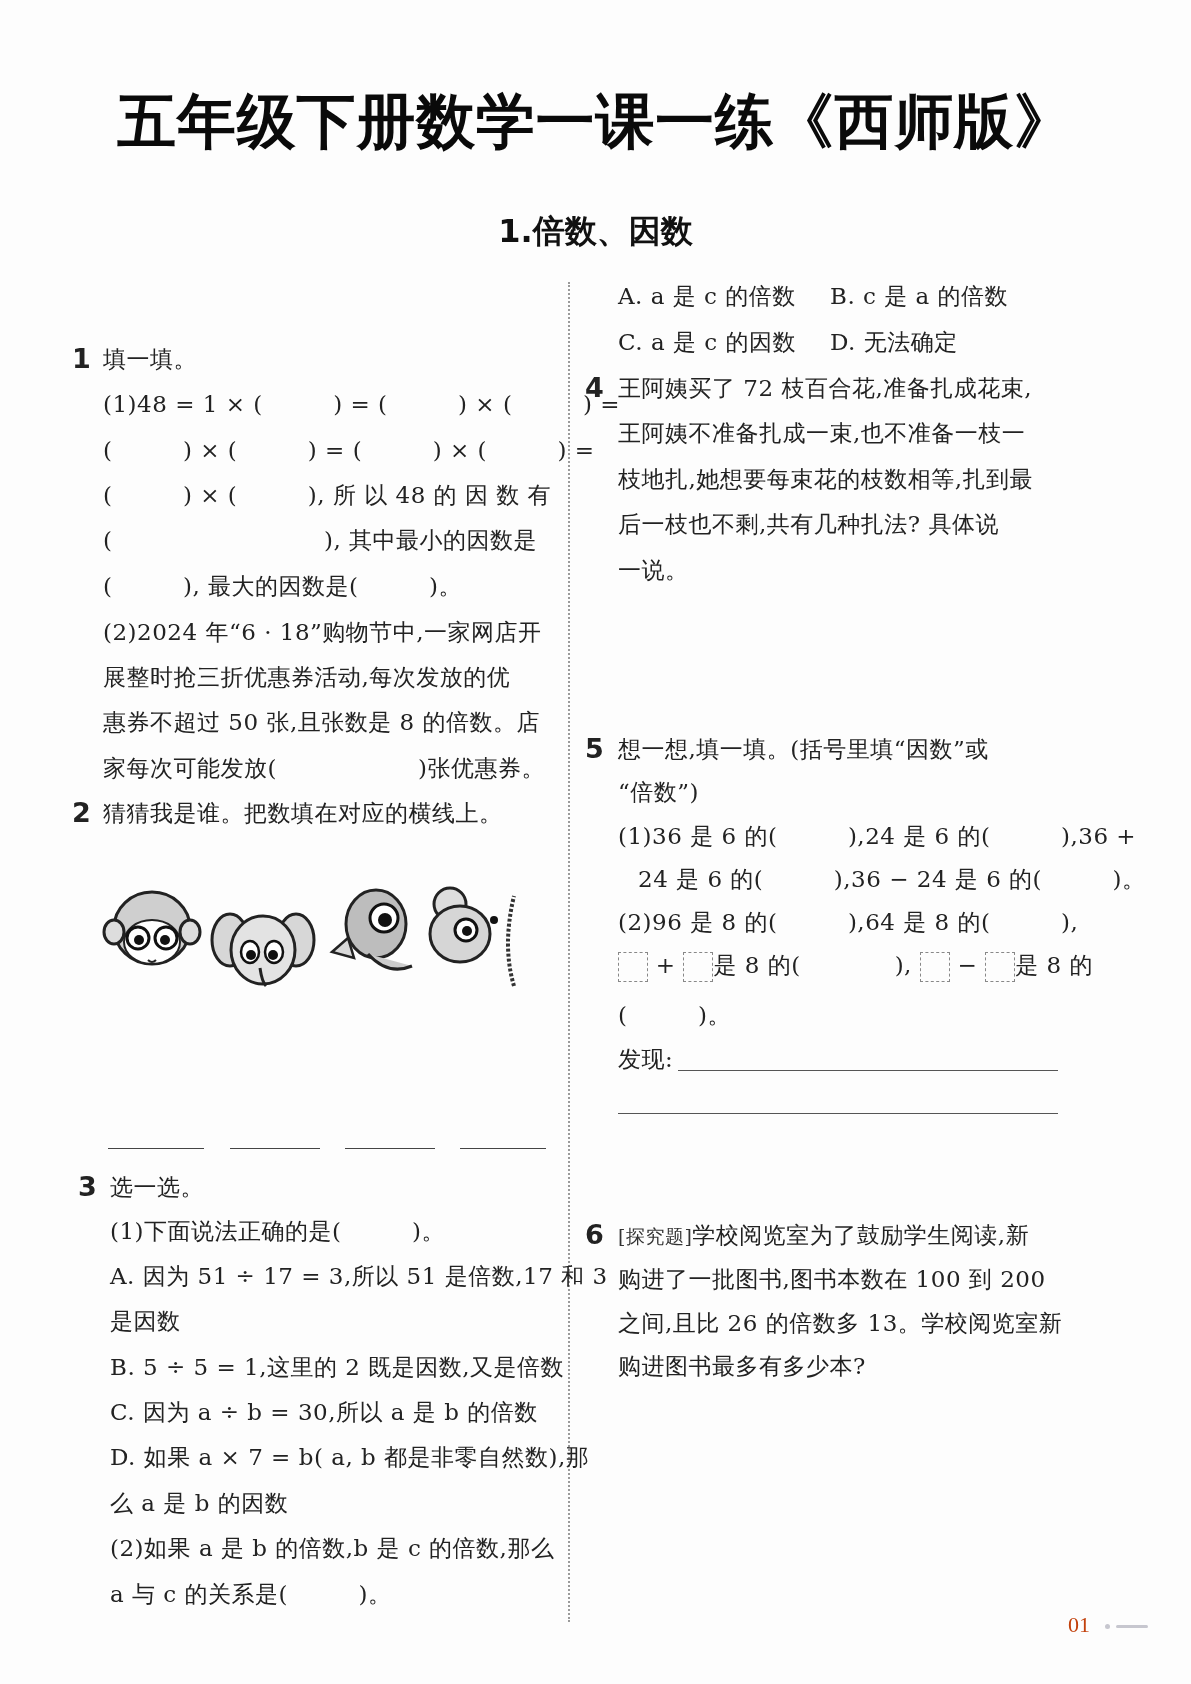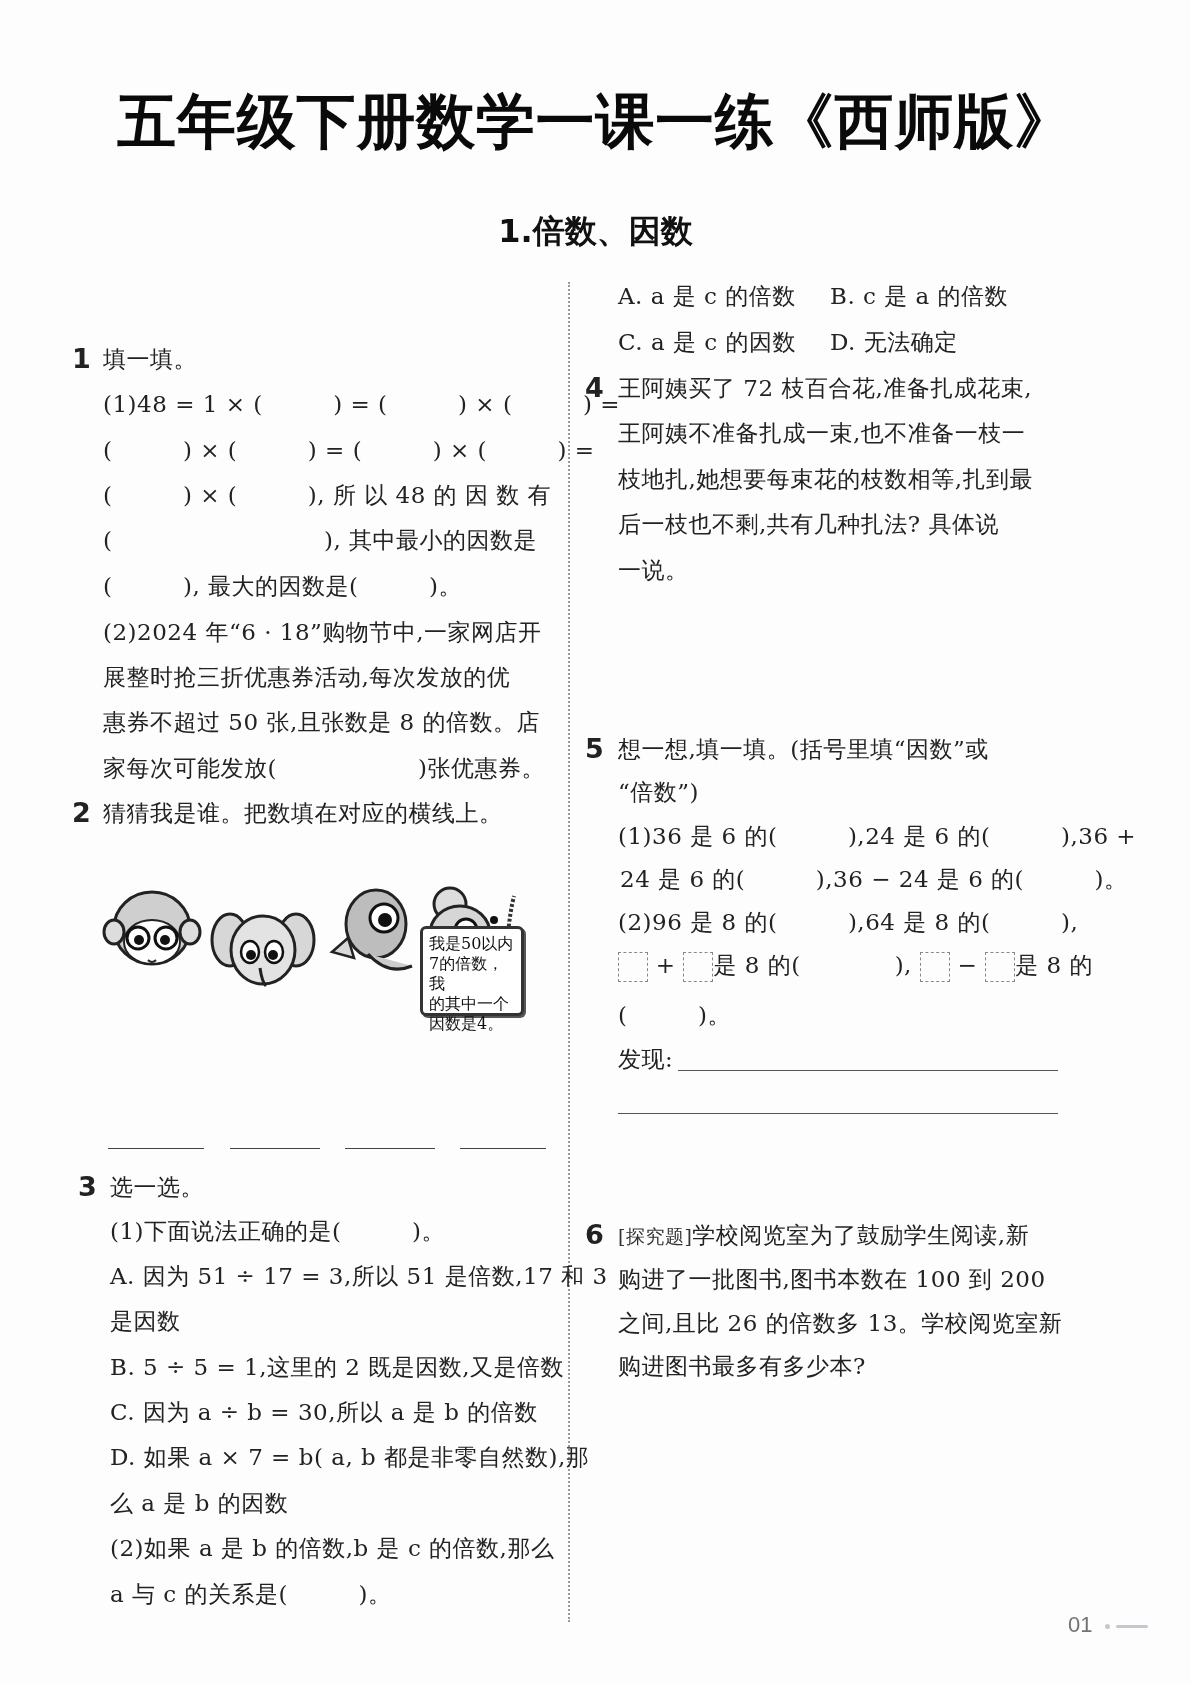--- a/index.html
+++ b/index.html
@@ -37,21 +37,21 @@
     font-size:17px; line-height:21px; padding:5px 6px; box-sizing:border-box;
     color:#111; white-space:pre-line; box-shadow:2px 2px 0 #555;
   }
   .answer-line { border-bottom:1.5px solid #444; height:0; }
   .dash-box {
     display:inline-block; width:30px; height:30px; border:1.5px dashed #888;
     vertical-align:middle; box-sizing:border-box;
   }
   .write-line { border-bottom:1.5px solid #555; height:0; }
   .pageno {
-    font-family:Liberation Sans, sans-serif; font-size:22px; color:#737373;
+    font-family:Liberation Serif, serif; font-size:22px; color:#c2410c;
   }
   .footer-deco { background:#c7c7cf; height:3px; border-radius:2px; }
 </style>
 </head>
 <body>
 
 <div class="abs title">五年级下册数学一课一练《西师版》</div>
 <div class="abs subtitle">1.倍数、因数</div>
 
 <div class="abs divider"></div>
@@ -107,24 +107,20 @@
 
   <svg class="abs" style="left:318px;top:2px;" width="110" height="110">
     <circle cx="32" cy="22" r="16" fill="#ddd" stroke="#222" stroke-width="3"></circle>
     <ellipse cx="42" cy="52" rx="30" ry="28" fill="#d6d6d6" stroke="#222" stroke-width="3"></ellipse>
     <circle cx="48" cy="48" r="11" fill="#fff" stroke="#111" stroke-width="3"></circle>
     <circle cx="49" cy="49" r="5" fill="#111"></circle>
     <circle cx="76" cy="38" r="4" fill="#111"></circle>
     <path d="M96 104 q-12 -40 0 -90" stroke="#333" stroke-width="4" stroke-dasharray="3 2" fill="none"></path>
   </svg>
 
-  <div class="abs sign" style="left:320px;top:46px;width:104px;height:90px;line-height:20px;font-size:16px;">我是50以内
-7的倍数，我
-的其中一个
-因数是4。</div>
 </div>
 
 <div class="abs answer-line" style="left:108px;top:1148px;width:96px;"></div>
 <div class="abs answer-line" style="left:230px;top:1148px;width:90px;"></div>
 <div class="abs answer-line" style="left:345px;top:1148px;width:90px;"></div>
 <div class="abs answer-line" style="left:460px;top:1148px;width:86px;"></div>
 
 <div class="abs qnum" style="left:78px;top:1171px;">3</div>
 <div class="abs line" style="left:110px;top:1172px;">选一选。</div>
 <div class="abs line" style="left:110px;top:1216px;">(1)下面说法正确的是(　　　)。</div>
@@ -147,21 +143,21 @@
 <div class="abs line" style="left:618px;top:418px;">王阿姨不准备扎成一束,也不准备一枝一</div>
 <div class="abs line" style="left:618px;top:464px;">枝地扎,她想要每束花的枝数相等,扎到最</div>
 <div class="abs line" style="left:618px;top:509px;">后一枝也不剩,共有几种扎法? 具体说</div>
 <div class="abs line" style="left:618px;top:555px;">一说。</div>
 <div class="abs" style="left:618px;top:600px;width:440px;height:130px;"></div>
 
 <div class="abs qnum" style="left:585px;top:733px;">5</div>
 <div class="abs line" style="left:618px;top:734px;">想一想,填一填。(括号里填“因数”或</div>
 <div class="abs line" style="left:618px;top:777px;">“倍数”)</div>
 <div class="abs line" style="left:618px;top:821px;">(1)36 是 6 的(　　　),24 是 6 的(　　　),36 +</div>
-<div class="abs line" style="left:620px;top:864px;">24 是 6 的(　　　),36 − 24 是 6 的(　　　)。</div>
+<div class="abs line" style="left:638px;top:864px;">24 是 6 的(　　　),36 − 24 是 6 的(　　　)。</div>
 <div class="abs line" style="left:618px;top:907px;">(2)96 是 8 的(　　　),64 是 8 的(　　　),</div>
 
 <div class="abs line" style="left:618px;top:950px;text-align:right;">
   <span class="dash-box"></span>
   <span>+</span>
   <span class="dash-box"></span><span>是 8 的(　　　　),</span>
   <span class="dash-box"></span>
   <span>−</span>
   <span class="dash-box"></span><span>是 8 的</span>
 </div>

